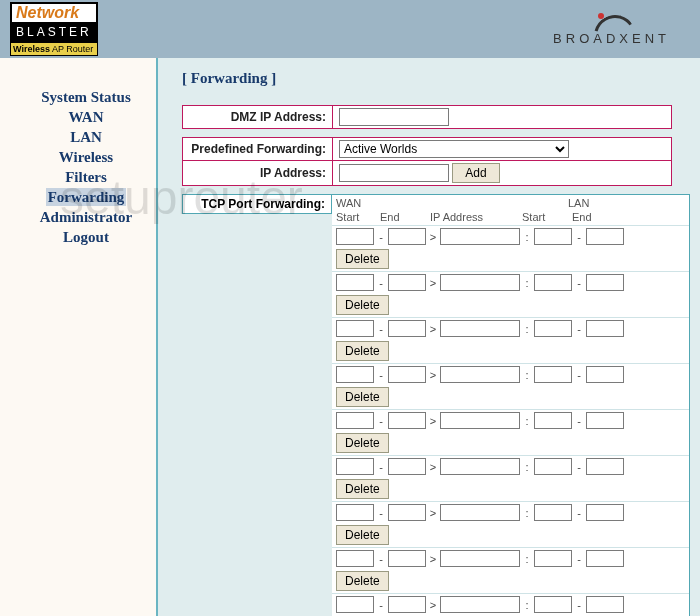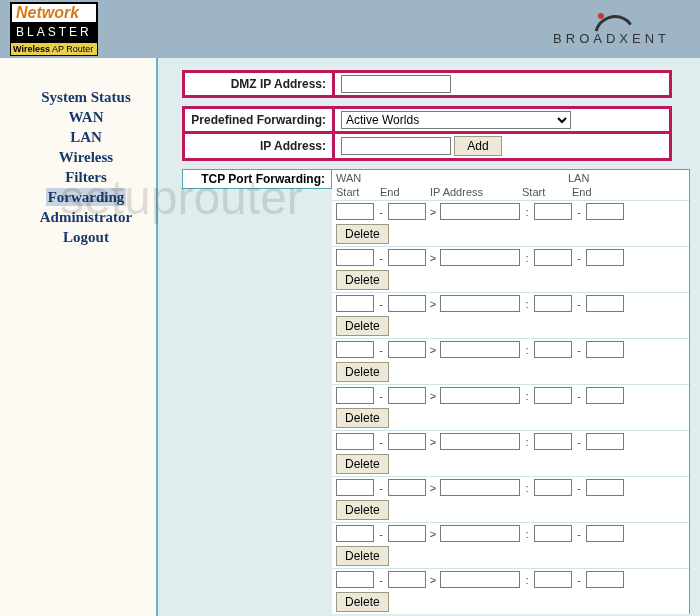--- a/index.html
+++ b/index.html
@@ -16,21 +16,21 @@
   .brand-arc::before { content: ""; position: absolute; width: 36px; height: 36px; border: 3px solid #333; border-radius: 50%; border-left-color: transparent; border-bottom-color: transparent; transform: rotate(-30deg); top: 2px; left: 2px; clip-path: inset(0 0 55% 0); }
   .brand-arc::after { content: ""; position: absolute; width: 6px; height: 6px; background: #c33; border-radius: 50%; top: 0; left: 6px; }
   .brand-txt { font-family: Arial, sans-serif; font-size: 13px; letter-spacing: 4px; font-weight: 500; }
   .main { display: flex; height: calc(616px - 54px); }
   .sidebar { width: 158px; padding: 30px 0 0 16px; background: #fdf9f3; border-right: 2px solid #6ab5c2; text-align: center; }
   .sidebar a { display: block; color: #183a6b; font-size: 15px; font-weight: bold; text-decoration: none; line-height: 1.2; margin-bottom: 2px; cursor: pointer; }
   .sidebar a.active { background: #c7d3e0; padding: 0 2px; display: inline-block; }
   .content { flex: 1; background: #e0edee; padding: 12px 10px 0 24px; overflow: visible; }
   .page-title { color: #183a6b; font-weight: bold; font-size: 15px; margin-bottom: 18px; }
   table.cfg { border-collapse: collapse; width: 490px; margin-bottom: 8px; }
-  table.cfg td { border: 3px solid #be185d; background: #fff; padding: 2px 6px; font-size: 12px; font-family: Arial, sans-serif; vertical-align: middle; }
+  table.cfg td { border: 1px solid #be185d; background: #fff; padding: 2px 6px; font-size: 12px; font-family: Arial, sans-serif; vertical-align: middle; }
   table.cfg td.lbl { text-align: right; width: 150px; font-weight: bold; color: #222; }
   table.cfg td.val { height: 20px; }
   select.fw { font-family: Arial, sans-serif; font-size: 12px; width: 230px; height: 18px; border: 1px solid #7a7a7a; background: #fff; }
   input.ip { width: 110px; height: 18px; border: 1px solid #7a7a7a; font-size: 12px; }
   button.add { font-family: Arial, sans-serif; font-size: 12px; background: #eee8d8; border: 1px solid #9a9a82; padding: 0 12px; height: 20px; cursor: pointer; }
   .tcp-sec { display: flex; align-items: flex-start; }
   .tcp-lbl { width: 150px; text-align: right; font-family: Arial, sans-serif; font-size: 12px; font-weight: bold; border: 1px solid #51a7b3; background: #fff; padding: 2px 6px; }
   .tcp-body { flex: 1; border-top: 1px solid #51a7b3; border-right: 1px solid #51a7b3; background: #fff; }
   .tcp-hdr { display: flex; font-family: Arial, sans-serif; font-size: 11px; color: #555; padding: 2px 4px; }
   .col-wanlbl { width: 98px; }
@@ -57,20 +57,21 @@
   <div class="brand">
     <div class="brand-arc"></div>
     <div class="brand-txt">BROADXENT</div>
   </div>
 </div>
 
 <div class="main">
   <div class="sidebar" id="sidebar"><a>System Status</a><a>WAN</a><a>LAN</a><a>Wireless</a><a>Filters</a><a class="active">Forwarding</a><a>Administrator</a><a>Logout</a></div>
 
   <div class="content">
+    <div class="page-title">[ Forwarding ]</div>
 
     <table class="cfg">
       <tbody>
           <tr>
         <td class="lbl">DMZ IP Address:</td>
         <td class="val"><input class="ip" type="text" value="" style=""></td>
       </tr>
     </tbody>
       </table>
 

